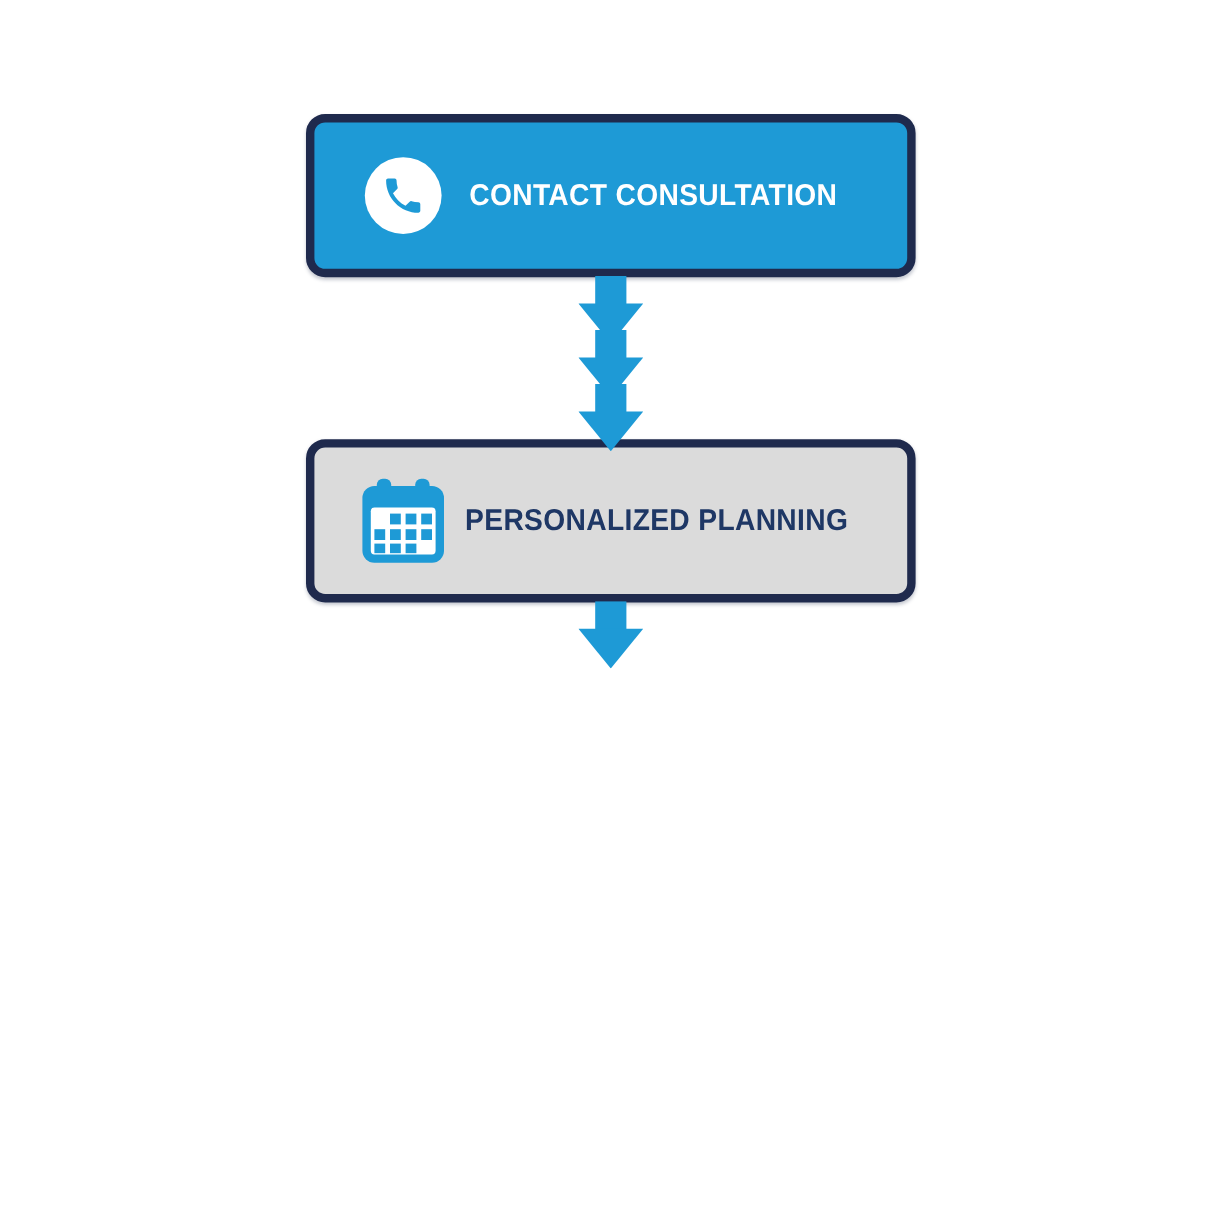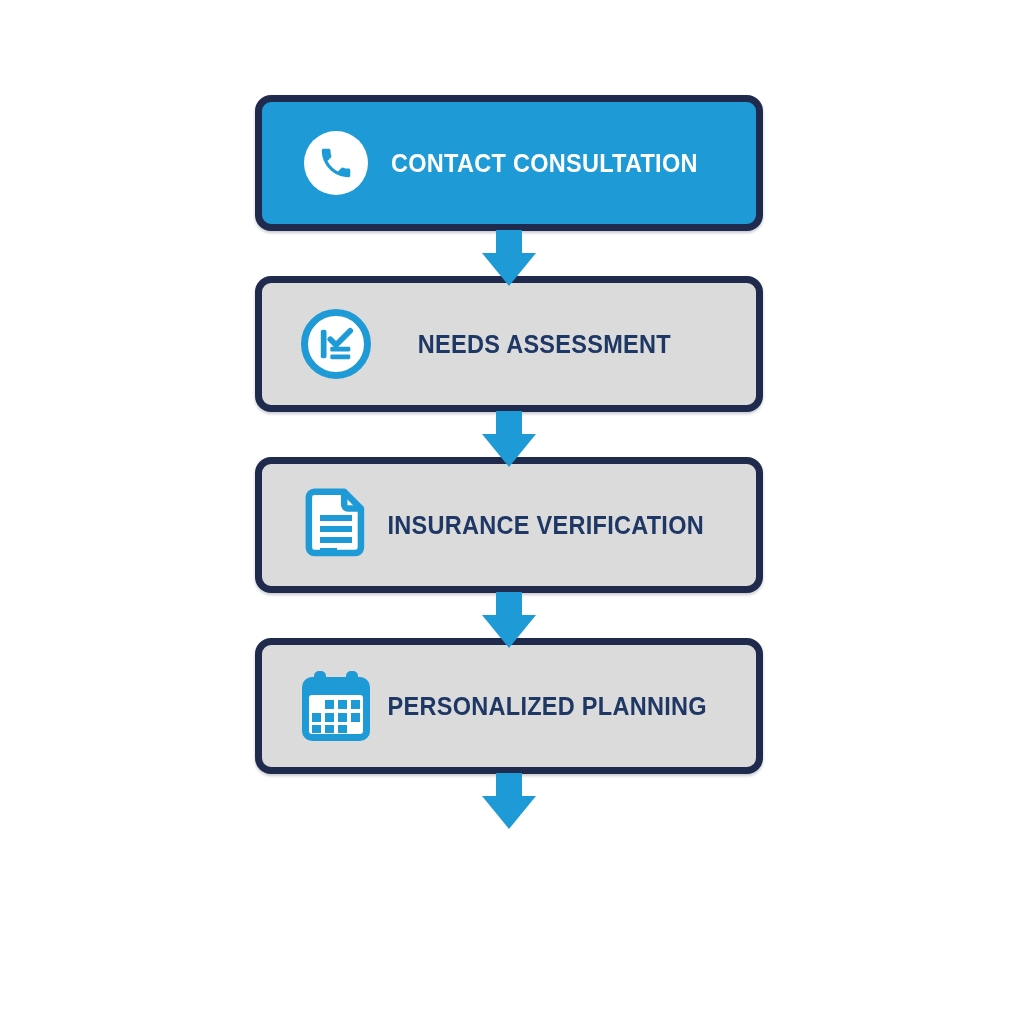--- a/index.html
+++ b/index.html
@@ -100,54 +100,28 @@
       <div class="step-label">CONTACT CONSULTATION</div>
     </div>
 
     <div class="arrow-gap">
       <svg width="54" height="56" viewBox="0 0 54 56">
         <rect x="14" y="0" width="26" height="24" fill="#1e9ad6"></rect>
         <polygon points="0,23 54,23 27,56" fill="#1e9ad6"></polygon>
       </svg>
     </div>
 
-    <div class="step-box">
-      <div class="icon-slot">
-        <div class="circle-ring">
-          <svg width="38" height="38" viewBox="0 0 40 40">
-            <rect x="4" y="5" width="6" height="30" rx="2" fill="#1e9ad6"></rect>
-            <polyline points="14,15 20,21 35,6" fill="none" stroke="#1e9ad6" stroke-width="6" stroke-linecap="round" stroke-linejoin="round"></polyline>
-            <rect x="14" y="23" width="21" height="5" rx="1.5" fill="#1e9ad6"></rect>
-            <rect x="14" y="31" width="21" height="5" rx="1.5" fill="#1e9ad6"></rect>
-          </svg>
-        </div>
-      </div>
-      <div class="step-label">NEEDS ASSESSMENT</div>
-    </div>
 
     <div class="arrow-gap">
       <svg width="54" height="56" viewBox="0 0 54 56">
         <rect x="14" y="0" width="26" height="24" fill="#1e9ad6"></rect>
         <polygon points="0,23 54,23 27,56" fill="#1e9ad6"></polygon>
       </svg>
     </div>
 
-    <div class="step-box">
-      <div class="icon-slot">
-        <svg width="62" height="74" viewBox="0 0 62 74">
-          <path d="M8 4 h32 l18 18 v42 a6 6 0 0 1 -6 6 H8 a6 6 0 0 1 -6 -6 V10 a6 6 0 0 1 6 -6 z" fill="#ffffff" stroke="#1e9ad6" stroke-width="7" stroke-linejoin="round" transform="translate(2,0) scale(0.93)"></path>
-          <path d="M40 4 v14 a4 4 0 0 0 4 4 h14" fill="none" stroke="#1e9ad6" stroke-width="7" stroke-linejoin="round" transform="translate(2,0) scale(0.93)"></path>
-          <rect x="15" y="27" width="32" height="6" fill="#1e9ad6"></rect>
-          <rect x="15" y="38" width="32" height="6" fill="#1e9ad6"></rect>
-          <rect x="15" y="49" width="32" height="6" fill="#1e9ad6"></rect>
-          <rect x="15" y="60" width="17" height="6" fill="#1e9ad6"></rect>
-        </svg>
-      </div>
-      <div class="step-label">INSURANCE VERIFICATION</div>
-    </div>
 
     <div class="arrow-gap">
       <svg width="54" height="56" viewBox="0 0 54 56">
         <rect x="14" y="0" width="26" height="24" fill="#1e9ad6"></rect>
         <polygon points="0,23 54,23 27,56" fill="#1e9ad6"></polygon>
       </svg>
     </div>
 
     <div class="step-box">
       <div class="icon-slot">

